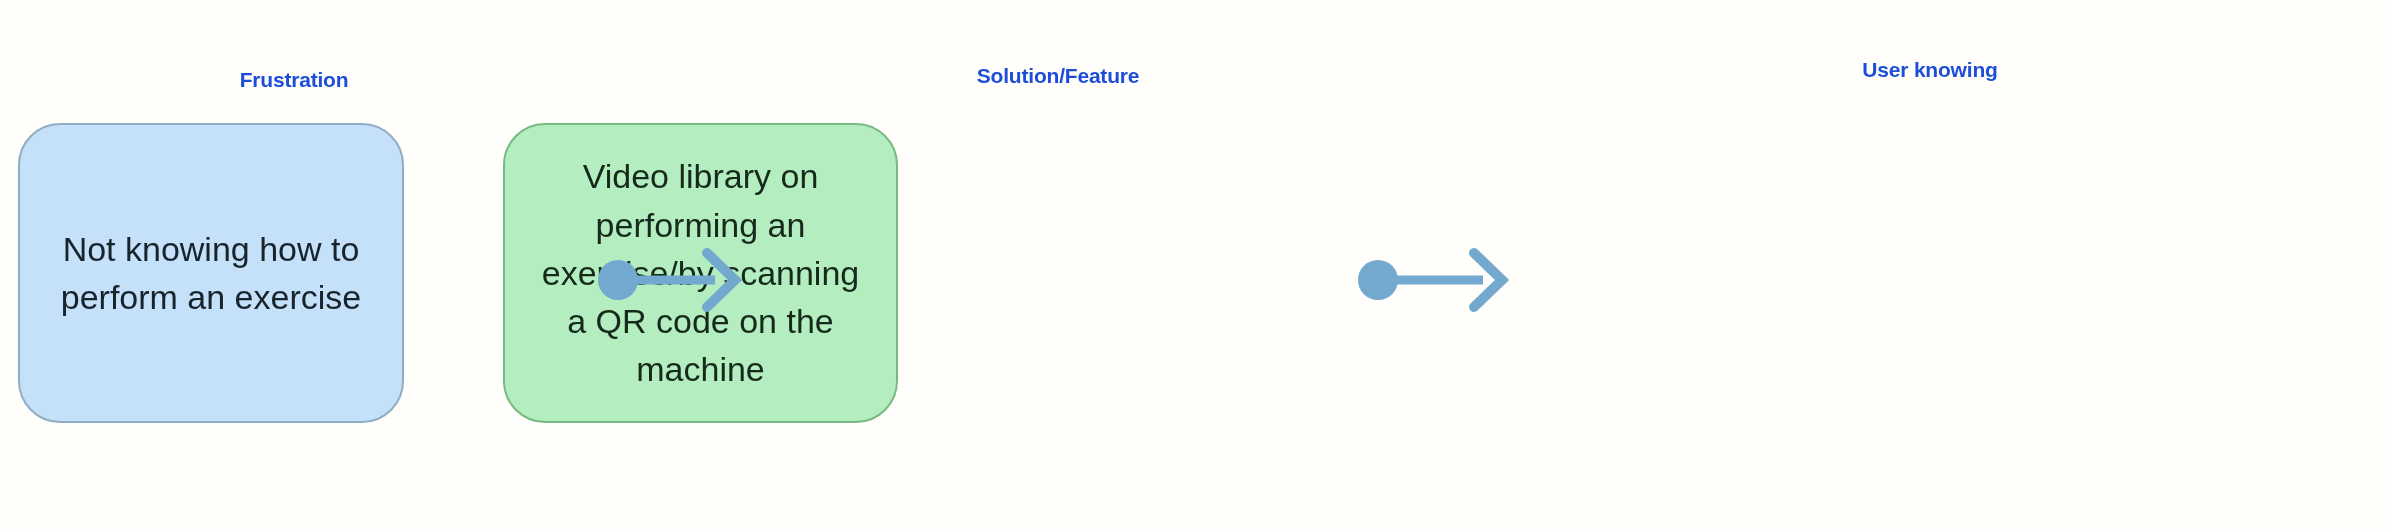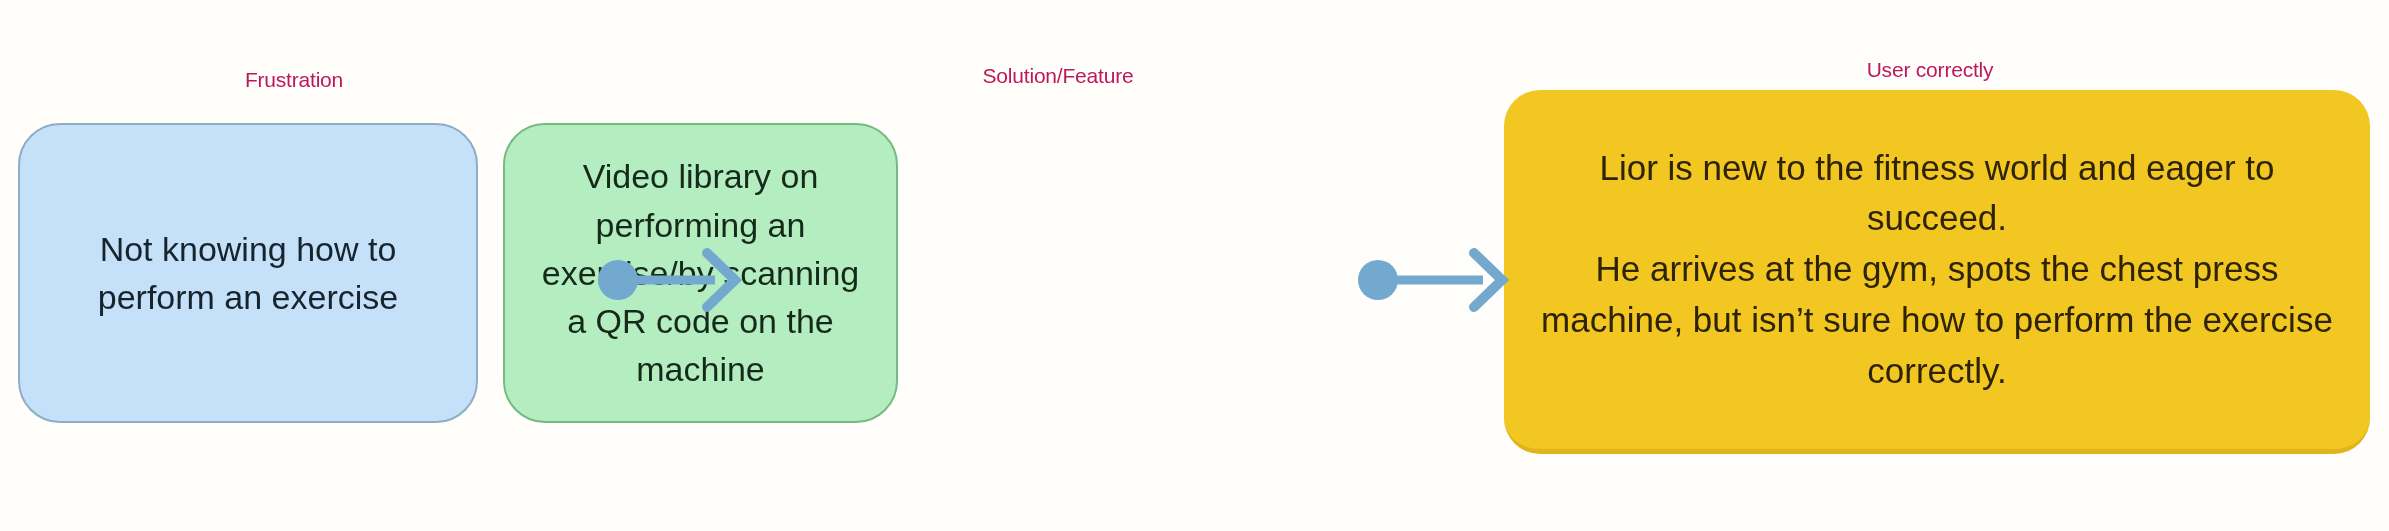--- a/index.html
+++ b/index.html
@@ -16,22 +16,22 @@
   .canvas {
     position: relative;
     width: 2389px;
     height: 531px;
   }
 
   
   .group-label {
     position: absolute;
     font-size: 21px;
-    font-weight: normal;
-    color: #be185d;
+    font-weight: bold;
+    color: #1d4ed8;
     letter-spacing: -0.2px;
     white-space: nowrap;
     text-align: center;
     transform: translateX(-50%);
   }
 
   
   .node {
     position: absolute;
     box-sizing: border-box;
@@ -46,21 +46,21 @@
   }
   .node .node-text {
     display: block;
     width: 100%;
     white-space: pre-line;
   }
 
   .node-frustration {
     left: 18px;
     top: 123px;
-    width: 460px;
+    width: 386px;
     height: 300px;
     background: #c5e1fa;
     border: 2px solid #8fadc4;
     border-radius: 42px;
     color: #18242b;
   }
 
   .node-solution {
     left: 503px;
     top: 123px;
@@ -95,34 +95,30 @@
 </style>
 </head>
 <body>
 
 <div class="canvas">
 
   <div class="group-label" style="left:294px; top:68px;">Frustration</div>
 
   <div class="group-label" style="left:1058px; top:64px;">Solution/Feature</div>
 
-  <div class="group-label" style="left:1930px; top:58px;">User correctly</div>
+  <div class="group-label" style="left:1930px; top:58px;">User knowing</div>
 
   <div class="node node-frustration">
     <span class="node-text">Not knowing how to perform an exercise</span>
   </div>
 
   <div class="node node-solution">
     <span class="node-text">Video library on performing an exercise/by scanning a QR code on the machine</span>
   </div>
 
-  <div class="node node-scenario">
-    <span class="node-text">Lior is new to the fitness world and eager to succeed.
-He arrives at the gym, spots the chest press machine, but isn’t sure how to perform the exercise correctly.</span>
-  </div>
 
   <svg class="arrow" style="left:595px; top:245px;" width="160" height="70" viewBox="0 0 160 70">
     <circle cx="23" cy="35" r="20" fill="#74a9cf"></circle>
     <line x1="23" y1="35" x2="120" y2="35" stroke="#74a9cf" stroke-width="9" stroke-linecap="butt"></line>
     <polyline points="112,8 140,35 112,62" fill="none" stroke="#74a9cf" stroke-width="10" stroke-linecap="round" stroke-linejoin="miter"></polyline>
   </svg>
 
   <svg class="arrow" style="left:1355px; top:245px;" width="160" height="70" viewBox="0 0 160 70">
     <circle cx="23" cy="35" r="20" fill="#74a9cf"></circle>
     <line x1="23" y1="35" x2="128" y2="35" stroke="#74a9cf" stroke-width="9" stroke-linecap="butt"></line>

